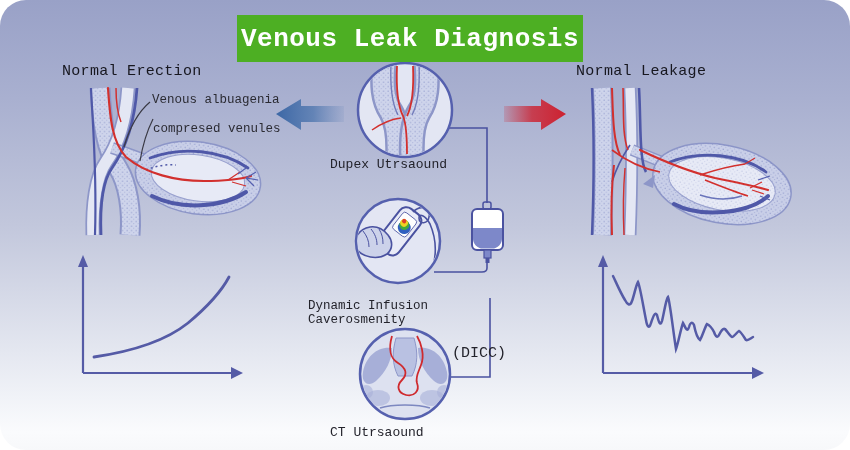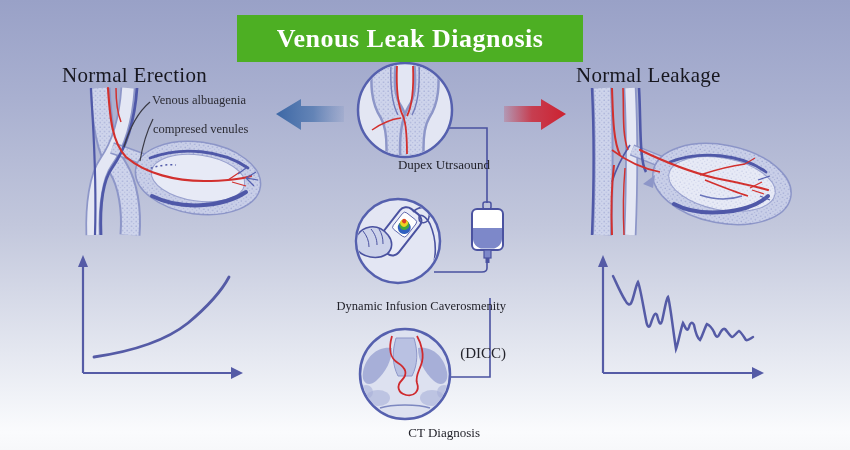--- a/index.html
+++ b/index.html
@@ -1,34 +1,35 @@
 <!DOCTYPE html>
 <html><head>
 <meta charset="utf-8">
 <style>
   html,body{margin:0;padding:0;}
   #canvas{
     position:relative;width:850px;height:450px;overflow:hidden;
-    font-family:Liberation Serif, serif;
+    font-family:Liberation Mono, monospace;
     background:linear-gradient(180deg,#99a1c7 0%,#a9b0d0 22%,#c2c7dc 50%,#e4e7f0 78%,#fafbfd 96%,#f7f8fa 100%);
+    border-radius:26px;
   }
   .abs{position:absolute;}
   #banner{
     left:237px;top:15px;width:346px;height:47px;
     background:#4daf23;color:#ffffff;
     display:flex;align-items:center;justify-content:center;
     font-size:26px;font-weight:700;letter-spacing:.5px;
   }
-  .heading{font-size:21px;font-weight:500;color:#17171f;letter-spacing:.3px;white-space:nowrap;}
+  .heading{font-size:15px;font-weight:500;color:#17171f;letter-spacing:.3px;white-space:nowrap;}
   #heading-left{left:62px;top:63px;}
   #heading-right{left:576px;top:63px;}
   .anno{font-size:12.5px;color:#2b2b33;white-space:nowrap;}
   #anno-tunica{left:152px;top:93px;}
   #anno-venules{left:153px;top:122px;}
-  .step-label{font-size:13px;color:#23232b;text-align:right;line-height:1.15;}
+  .step-label{font-size:13px;color:#23232b;text-align:left;line-height:1.15;}
   #label-duplex{left:330px;top:158px;width:160px;}
   #label-dicc{left:308px;top:299px;width:198px;font-size:12.5px;}
   #label-dicc2{left:308px;top:305px;width:198px;font-size:15px;text-align:right;color:#23232b;margin-top:40px;}
   #label-ct{left:330px;top:426px;width:150px;}
   svg{position:absolute;left:0;top:0;}
 </style>
 </head>
 <body>
 
 <div id="canvas">
@@ -219,15 +220,15 @@
 
   <div id="heading-left" class="abs heading">Normal Erection</div>
   <div id="heading-right" class="abs heading">Normal Leakage</div>
 
   <div id="anno-tunica" class="abs anno">Venous albuagenia</div>
   <div id="anno-venules" class="abs anno">compresed venules</div>
 
   <div id="label-duplex" class="abs step-label">Dupex Utrsaound</div>
   <div id="label-dicc" class="abs step-label">Dynamic Infusion Caverosmenity</div>
   <div id="label-dicc2" class="abs">(DICC)</div>
-  <div id="label-ct" class="abs step-label">CT Diagnosis</div>
+  <div id="label-ct" class="abs step-label">CT Utrsaound</div>
 
 </div>
 
 </body></html>

